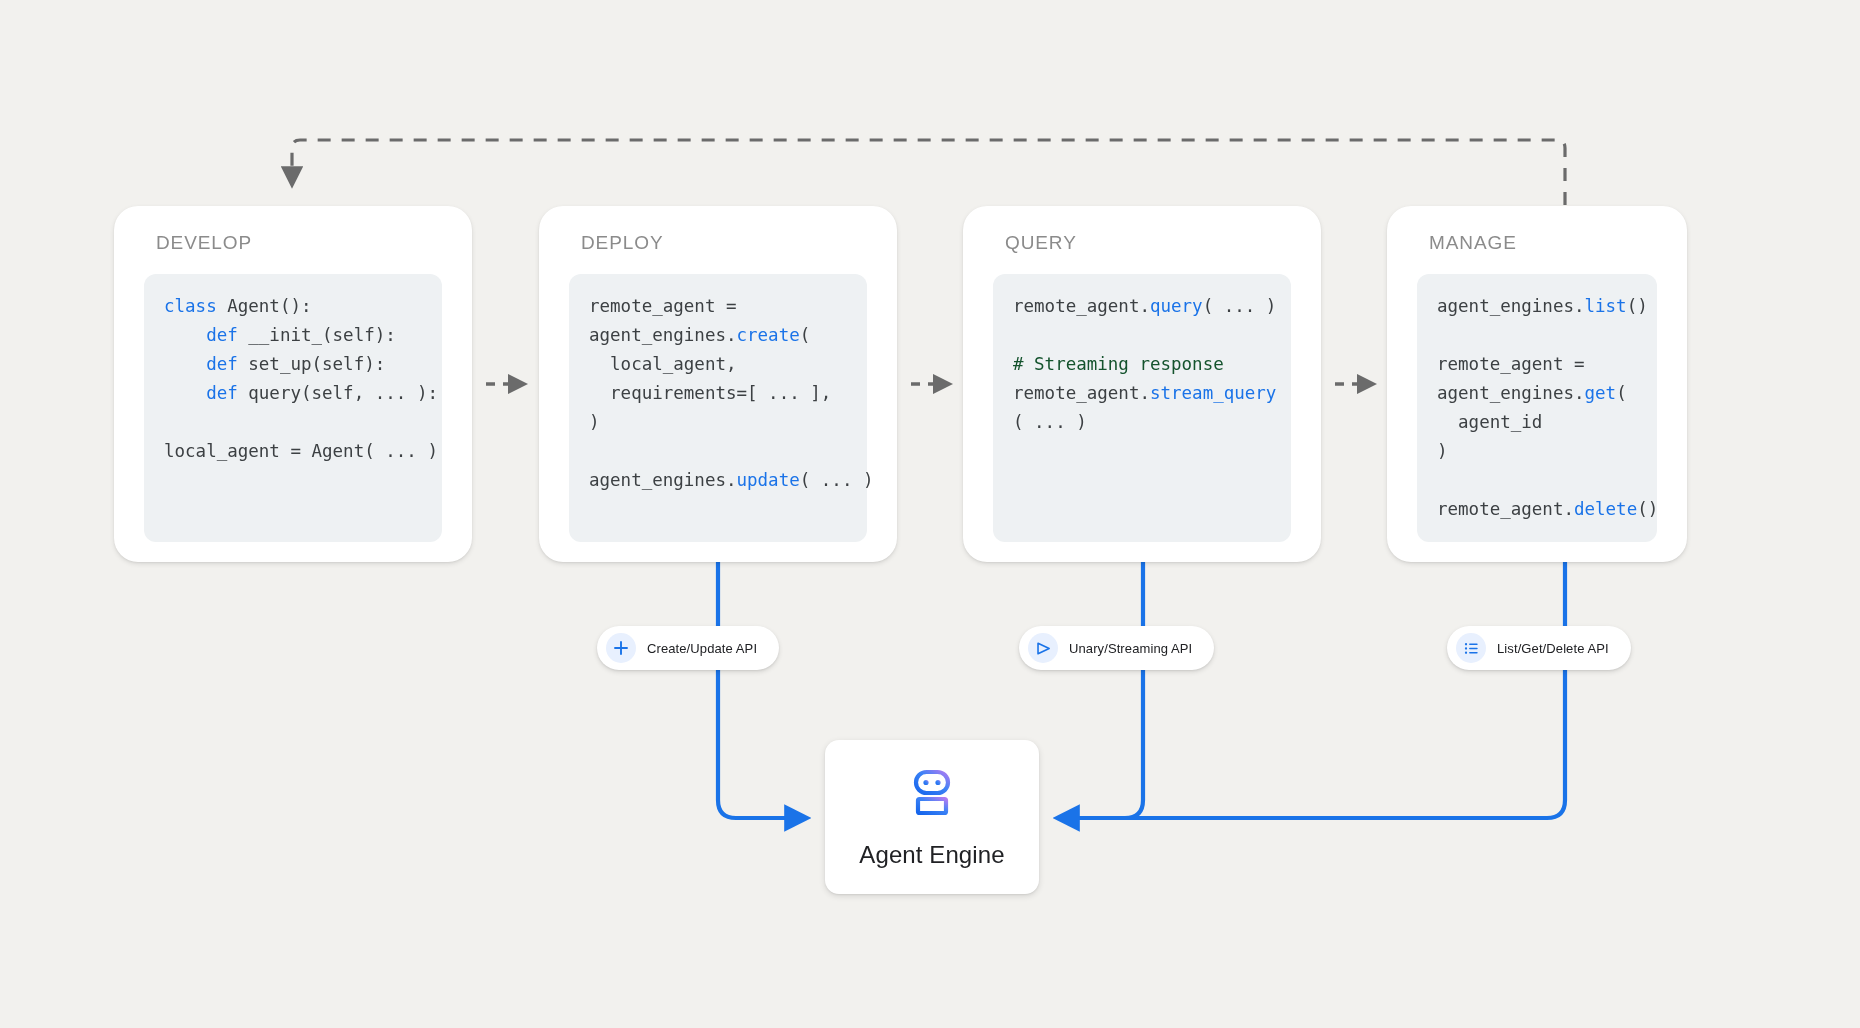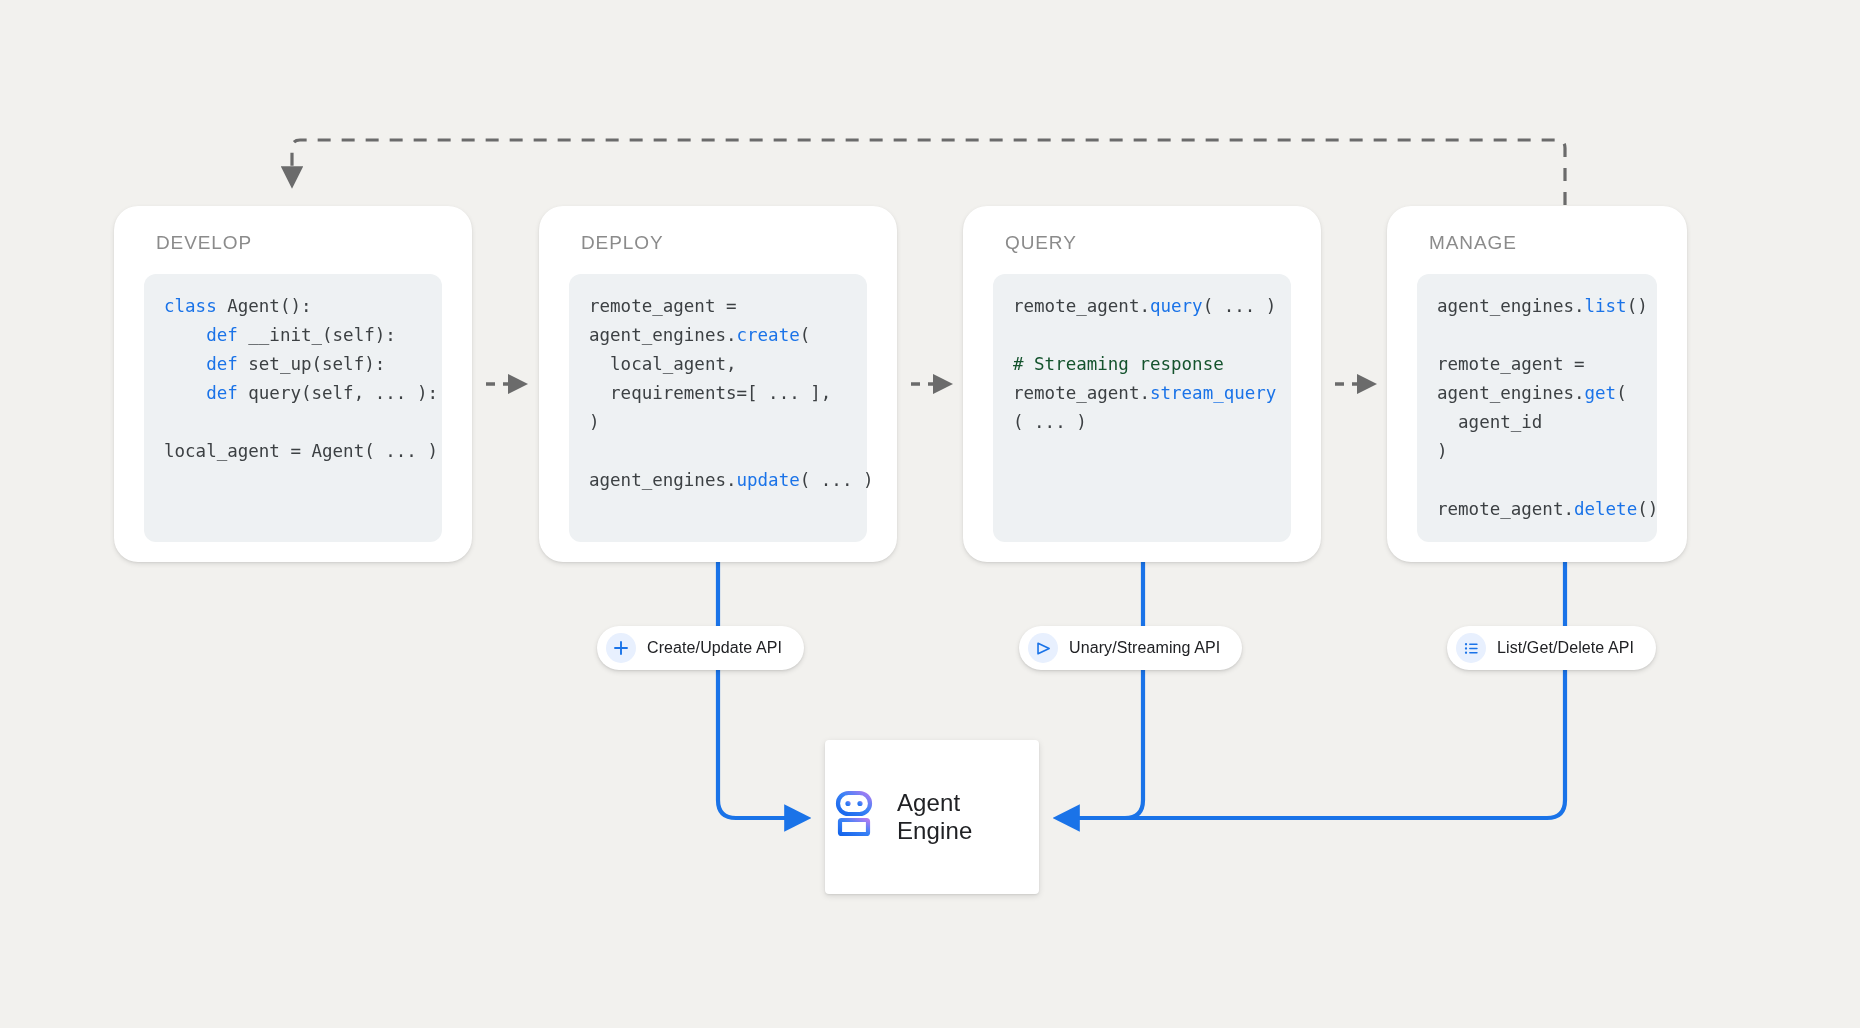--- a/index.html
+++ b/index.html
@@ -92,40 +92,40 @@
     width: 30px;
     height: 30px;
     border-radius: 50%;
     background: #e8f0fe;
     display: flex;
     align-items: center;
     justify-content: center;
     flex: 0 0 auto;
   }
   .pill-label {
-    font-size: 16px;
+    font-size: 13px;
     color: #202124;
     letter-spacing: 0.1px;
   }
   #pill-create { left: 597px;  top: 626px; }
   #pill-unary  { left: 1019px; top: 626px; text-align: center; }
   #pill-list   { left: 1447px; top: 626px; }
 
   
   #agent-engine-node {
     position: absolute;
     left: 825px;
     top: 740px;
     width: 214px;
     height: 154px;
     background: #ffffff;
-    border-radius: 4px;
+    border-radius: 14px;
     box-shadow: 0 2px 6px rgba(0,0,0,0.12), 0 1px 2px rgba(0,0,0,0.07);
     display: flex;
-    flex-direction: row;
+    flex-direction: column;
     align-items: center;
     justify-content: center;
     gap: 14px;
     box-sizing: border-box;
   }
   #agent-engine-label {
     font-size: 24px;
     color: #202124;
     letter-spacing: 0.1px;
   }

